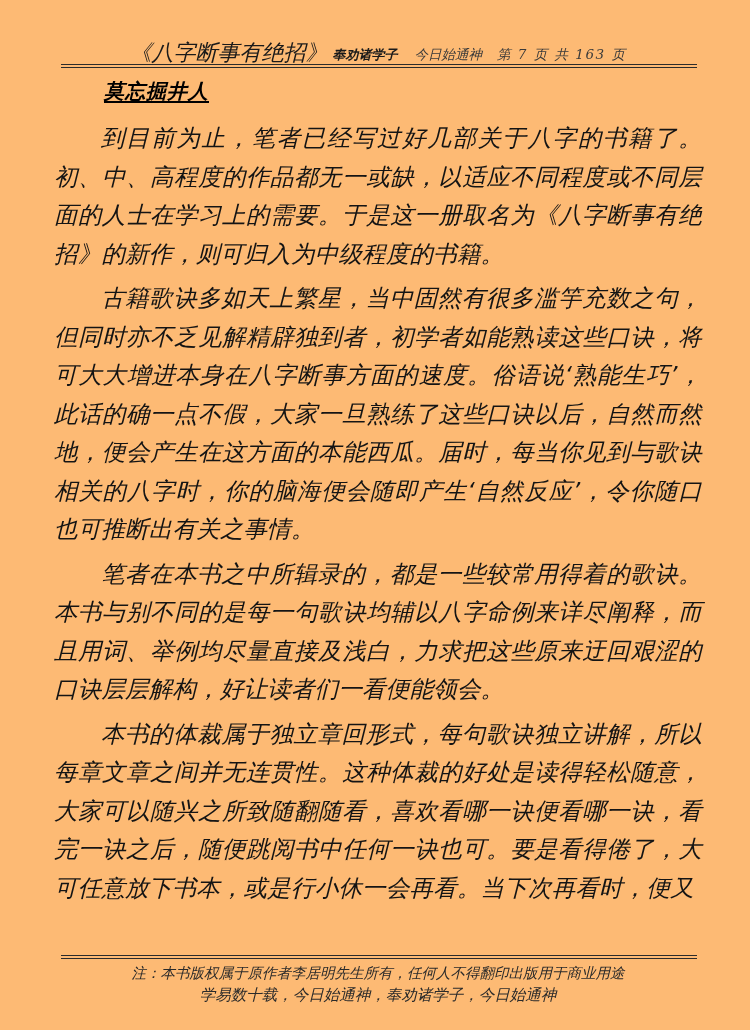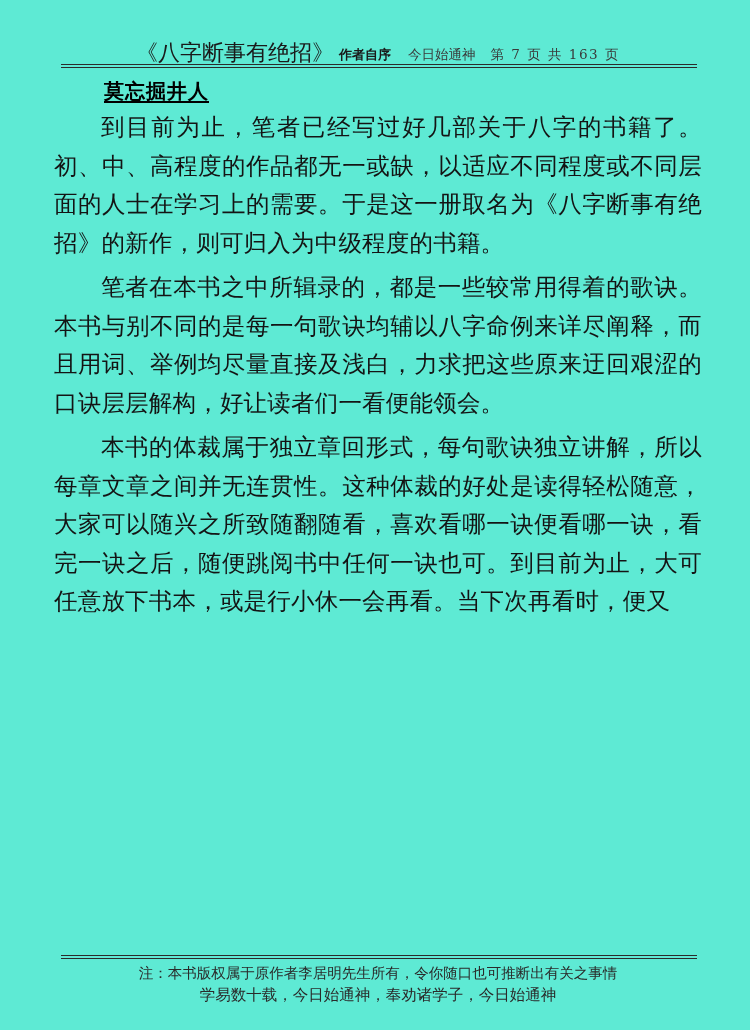--- a/index.html
+++ b/index.html
@@ -14,21 +14,22 @@
     color: #111111;
     position: relative;
     overflow: hidden;
   }
   .page {
     width: 750px;
     height: 1030px;
     box-sizing: border-box;
     padding: 0;
     position: relative;
-    background: #5eead4;
+    background: #fdba74;
+    font-style: italic;
   }
 
   
   .header {
     position: absolute;
     top: 38px;
     left: 62px;
     right: 56px;
     height: 26px;
     display: flex;
@@ -91,21 +92,21 @@
     color: #000000;
     letter-spacing: 1px;
     text-decoration: underline;
     text-underline-offset: 3px;
     text-decoration-thickness: 2px;
   }
 
   
   .body-area {
     position: absolute;
-    top: 108px;
+    top: 119px;
     left: 54px;
     width: 648px;
   }
   .para {
     font-size: 23.5px;
     line-height: 38.5px;
     color: #141414;
     text-align: justify;
     text-justify: inter-ideograph;
     text-indent: 2em;
@@ -153,35 +154,36 @@
     padding-right: 10px;
   }
 </style>
 </head>
 <body>
 
 <div class="page">
 
   <div class="header">
     <span class="header-title">《八字断事有绝招》</span>
-    <span class="header-author">作者自序</span>
+    <span class="header-author">奉劝诸学子</span>
     <span class="header-recorder">今日始通神</span>
     <span class="header-pageinfo">第 7 页 共 163 页</span>
   </div>
 
   <div class="rule-top"></div>
 
   <div class="section-title">莫忘掘井人</div>
 
   <div class="body-area">
     <p class="para">到目前为止，笔者已经写过好几部关于八字的书籍了。初、中、高程度的作品都无一或缺，以适应不同程度或不同层面的人士在学习上的需要。于是这一册取名为《八字断事有绝招》的新作，则可归入为中级程度的书籍。</p>
+    <p class="para">古籍歌诀多如天上繁星，当中固然有很多滥竽充数之句，但同时亦不乏见解精辟独到者，初学者如能熟读这些口诀，将可大大增进本身在八字断事方面的速度。俗语说‘熟能生巧’，此话的确一点不假，大家一旦熟练了这些口诀以后，自然而然地，便会产生在这方面的本能西瓜。届时，每当你见到与歌诀相关的八字时，你的脑海便会随即产生‘自然反应’，令你随口也可推断出有关之事情。</p>
     <p class="para">笔者在本书之中所辑录的，都是一些较常用得着的歌诀。本书与别不同的是每一句歌诀均辅以八字命例来详尽阐释，而且用词、举例均尽量直接及浅白，力求把这些原来迂回艰涩的口诀层层解构，好让读者们一看便能领会。</p>
-    <p class="para">本书的体裁属于独立章回形式，每句歌诀独立讲解，所以每章文章之间并无连贯性。这种体裁的好处是读得轻松随意，大家可以随兴之所致随翻随看，喜欢看哪一诀便看哪一诀，看完一诀之后，随便跳阅书中任何一诀也可。到目前为止，大可任意放下书本，或是行小休一会再看。当下次再看时，便又</p>
+    <p class="para">本书的体裁属于独立章回形式，每句歌诀独立讲解，所以每章文章之间并无连贯性。这种体裁的好处是读得轻松随意，大家可以随兴之所致随翻随看，喜欢看哪一诀便看哪一诀，看完一诀之后，随便跳阅书中任何一诀也可。要是看得倦了，大可任意放下书本，或是行小休一会再看。当下次再看时，便又</p>
   </div>
 
   <div class="rule-bottom"></div>
 
   <div class="footer">
-    <div class="footer-note">注：本书版权属于原作者李居明先生所有，令你随口也可推断出有关之事情</div>
+    <div class="footer-note">注：本书版权属于原作者李居明先生所有，任何人不得翻印出版用于商业用途</div>
     <div class="footer-verse">学易数十载，今日始通神，奉劝诸学子，今日始通神</div>
   </div>
 
 </div>
 
 </body></html>

